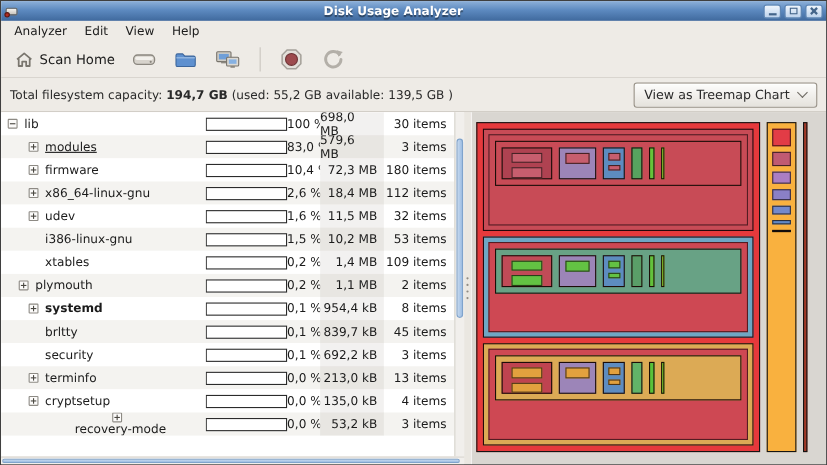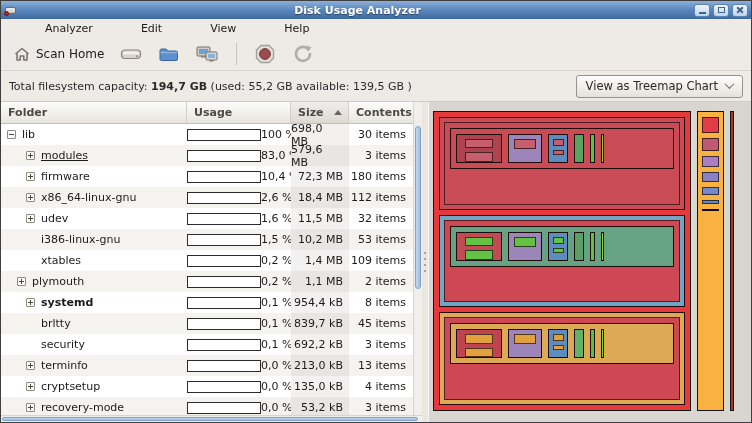--- a/index.html
+++ b/index.html
@@ -24,21 +24,21 @@
     background:linear-gradient(#f0f6fc,#bcd2ec); display:flex; align-items:center; justify-content:center; }
   .wc-glyph-min { width:7px; height:2px; background:#44658a; margin-top:5px; }
   .wc-glyph-max { width:7px; height:6px; border:1.5px solid #44658a; }
   .wc-glyph-close { position:relative; width:8px; height:8px; }
   .wc-glyph-close::before, .wc-glyph-close::after {
     content:""; position:absolute; left:3px; top:0; width:2px; height:8px; background:#44658a; }
   .wc-glyph-close::before { transform:rotate(45deg); }
   .wc-glyph-close::after { transform:rotate(-45deg); }
   
   .menubar { height:19px; flex:0 0 19px; display:flex; align-items:center; padding-left:4px; background:#eeebe6; }
-  .menu-item { padding:2px 8px; cursor:default;margin-left:32px; }
+  .menu-item { padding:2px 8px; cursor:default; }
   
   .toolbar { height:33px; flex:0 0 33px; display:flex; align-items:center; padding:0 7px; gap:6px;
     border-bottom:1px solid #d9d5cf; background:#eeebe6; }
   .tool-btn { display:flex; align-items:center; gap:5px; padding:3px 5px; border-radius:3px; }
   .tool-label { font-size:12px; }
   .tool-sep { width:1px; height:22px; background:#c9c5be; margin:0 6px; }
   .icon-svg { display:block; }
   
   .status-row { height:30px; flex:0 0 30px; display:flex; align-items:center; padding:0 8px; background:#eeebe6; }
   .status-text { flex:1; font-size:11px; color:#2a2a2a; }
@@ -194,35 +194,20 @@
       <span>View as Treemap Chart</span>
       <span class="chevron"></span>
     </div>
   </div>
 
   <div class="main">
 
     <div class="left-pane">
       <div class="table-zone">
         <div class="table">
-          <div class="thead">
-            <div class="th col-folder">
-                <span>Folder</span>
-              </div>
-            <div class="th col-usage">
-                <span>Usage</span>
-              </div>
-            <div class="th col-size sorted">
-                <span>Size</span>
-                <span class="sort-arrow"></span>
-              </div>
-            <div class="th col-contents">
-                <span>Contents</span>
-              </div>
-          </div>
           <div class="tbody" id="tbody">
               <div class="trow">
                 <div class="cell folder" style="padding-left: 6px; text-align: center;">
                   <span class="expander minus"></span>
                   <span class="folder-name">lib</span>
                 </div>
                 <div class="cell usage">
                   <span class="usage-bar"><span class="usage-fill red" style="width: 100%;"></span></span>
                   <span class="usage-pct">100 %</span>
                 </div>
@@ -367,21 +352,21 @@
                   <span class="folder-name">cryptsetup</span>
                 </div>
                 <div class="cell usage">
                   <span class="usage-bar"><span class="usage-fill green" style="width: 0%;"></span></span>
                   <span class="usage-pct">0,0 %</span>
                 </div>
                 <div class="cell size">135,0 kB</div>
                 <div class="cell contents">4 items</div>
               </div>
               <div class="trow stripe">
-                <div class="cell folder" style="padding-left: 25px;">
+                <div class="cell folder" style="padding-left: 25px; flex-direction: column;">
                   <span class="expander plus"></span>
                   <span class="folder-name">recovery-mode</span>
                 </div>
                 <div class="cell usage">
                   <span class="usage-bar"><span class="usage-fill green" style="width: 0%;"></span></span>
                   <span class="usage-pct">0,0 %</span>
                 </div>
                 <div class="cell size">53,2 kB</div>
                 <div class="cell contents">3 items</div>
               </div>

